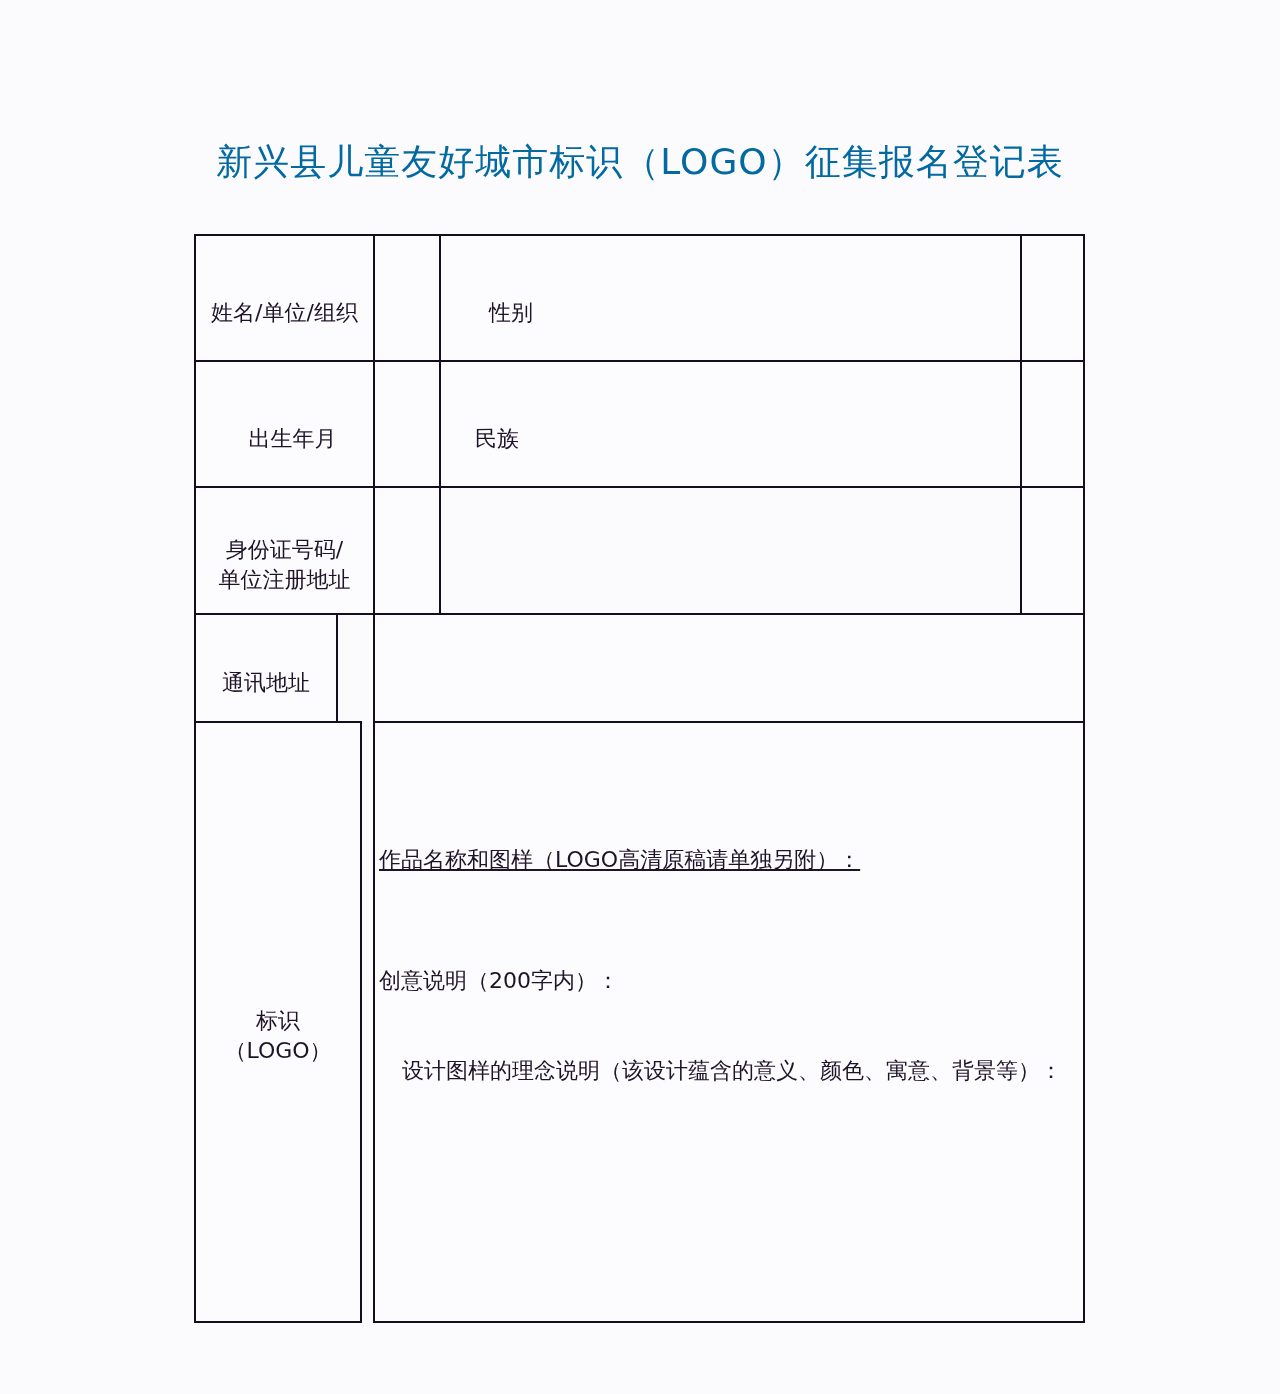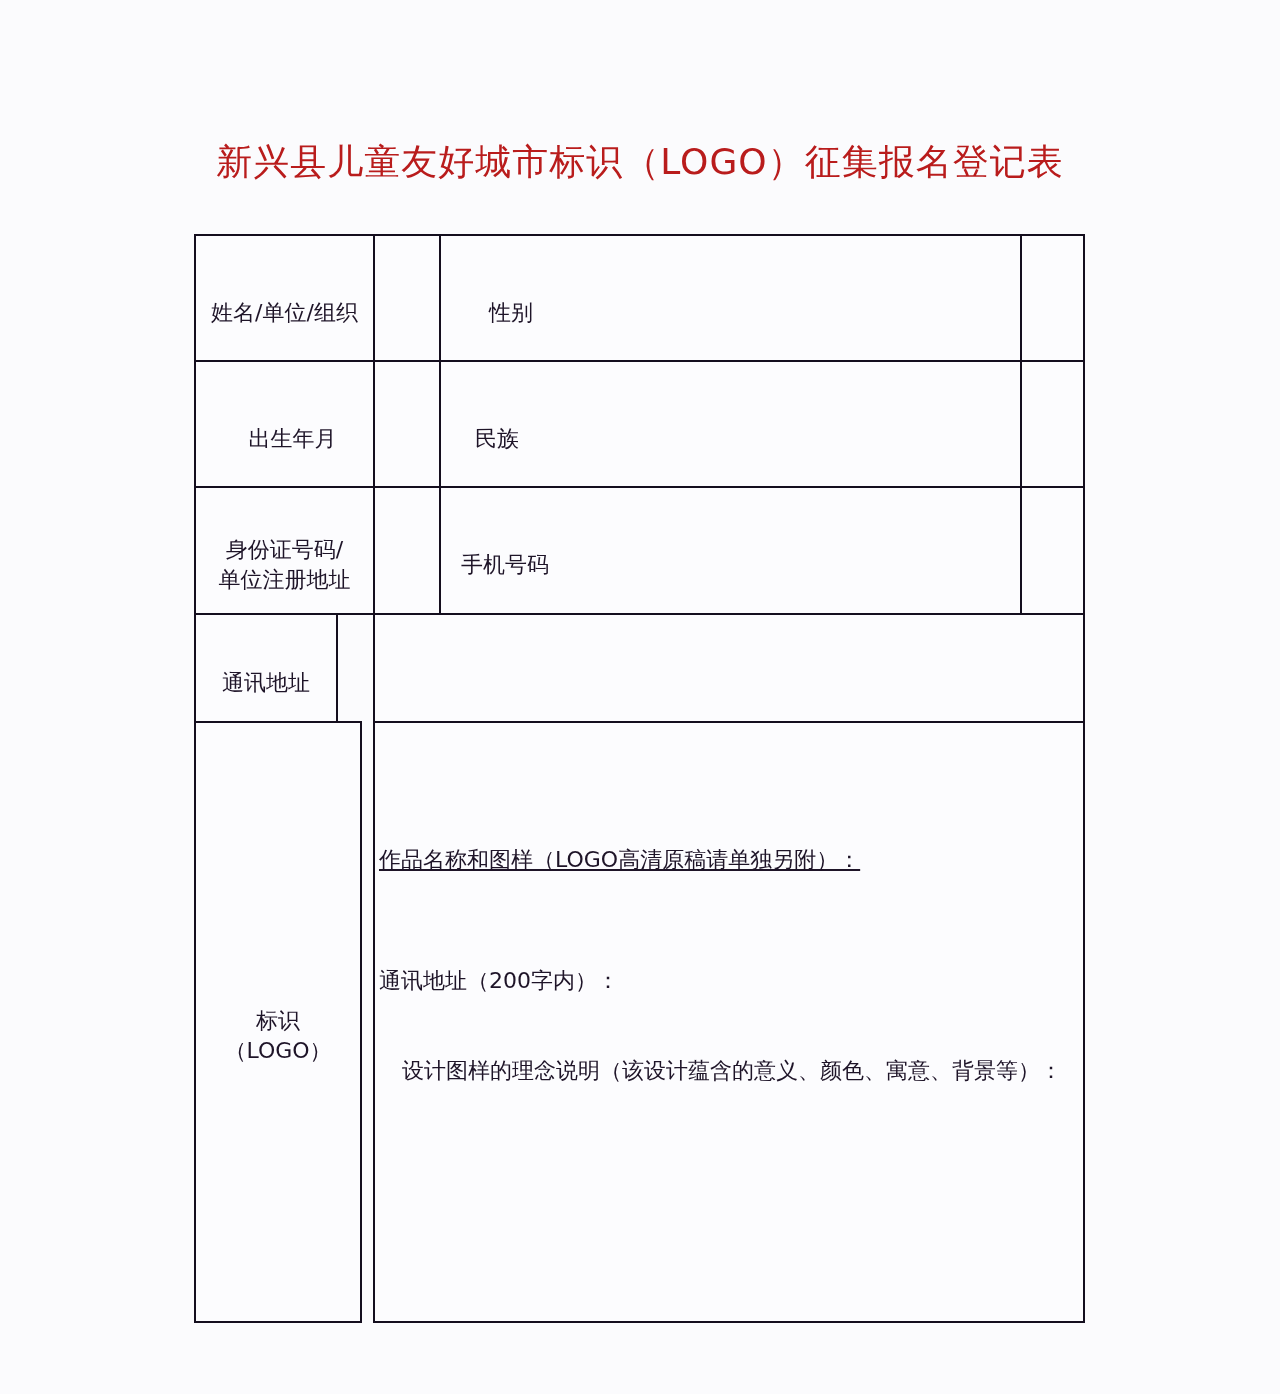--- a/index.html
+++ b/index.html
@@ -16,21 +16,21 @@
       overflow: hidden;
     }
     .title {
       position: absolute;
       left: 0;
       top: 138px;
       width: 1280px;
       text-align: center;
       font-size: 36px;
       letter-spacing: 1px;
-      color: #b91c1c;
+      color: #0369a1;
       font-family: "DejaVu Sans", sans-serif;
     }
     .form {
       position: absolute;
       left: 194px;
       top: 234px;
       width: 891px;
       height: 1089px;
     }
     .cell {
@@ -98,39 +98,36 @@
     <span></span>
   </div>
 
   <div class="cell" style="left:0;top:252px;width:181px;height:129px;">
     <span class="lbl">身份证号码/
 单位注册地址</span>
   </div>
   <div class="cell" style="left:179px;top:252px;width:68px;height:129px;">
     <span></span>
   </div>
-  <div class="cell left-text" style="left:245px;top:252px;width:583px;height:129px;padding-left:20px;">
-    <span class="lbl">手机号码</span>
-  </div>
   <div class="cell" style="left:826px;top:252px;width:65px;height:129px;">
     <span></span>
   </div>
 
   <div class="cell" style="left:0;top:379px;width:144px;height:110px;">
     <span class="lbl">通讯地址</span>
   </div>
   <div class="cell" style="left:179px;top:379px;width:712px;height:110px;">
     <span></span>
   </div>
 
   <div class="cell" style="left:0;top:487px;width:168px;height:602px;">
     <span class="lbl" style="position:relative;top:-1px;">标识
 （LOGO）</span>
   </div>
   <div class="cell" style="left:179px;top:487px;width:712px;height:602px;display:block;">
     <div class="logo-content">
       <div class="logo-line" style="top:122px;text-decoration:underline;">作品名称和图样（LOGO高清原稿请单独另附）：</div>
-      <div class="logo-line" style="top:243px;">通讯地址（200字内）：</div>
+      <div class="logo-line" style="top:243px;">创意说明（200字内）：</div>
       <div class="logo-line" style="top:333px;margin-left:23px;">设计图样的理念说明（该设计蕴含的意义、颜色、寓意、背景等）：</div>
     </div>
   </div>
 
 </div>
 
 </body></html>

